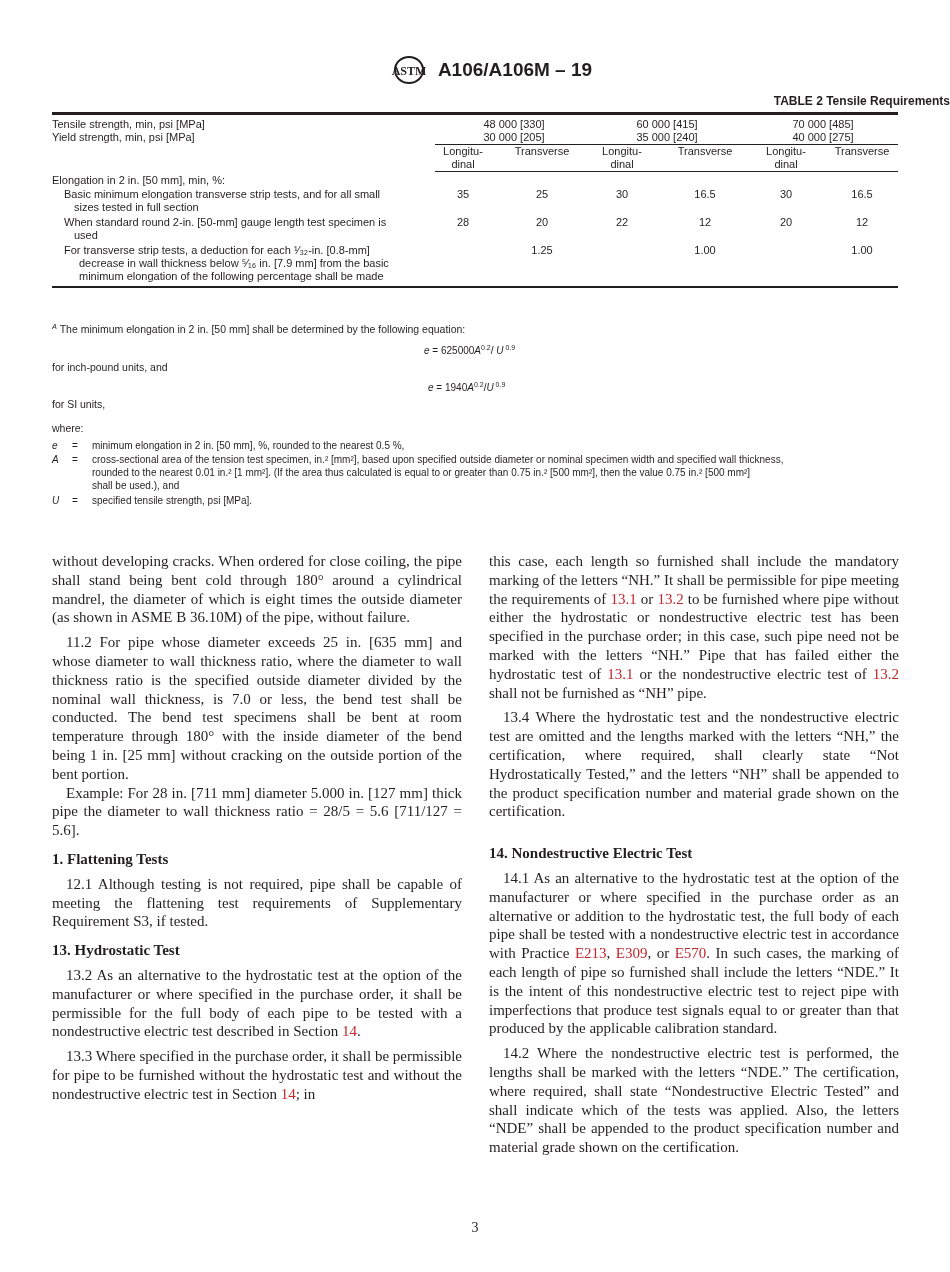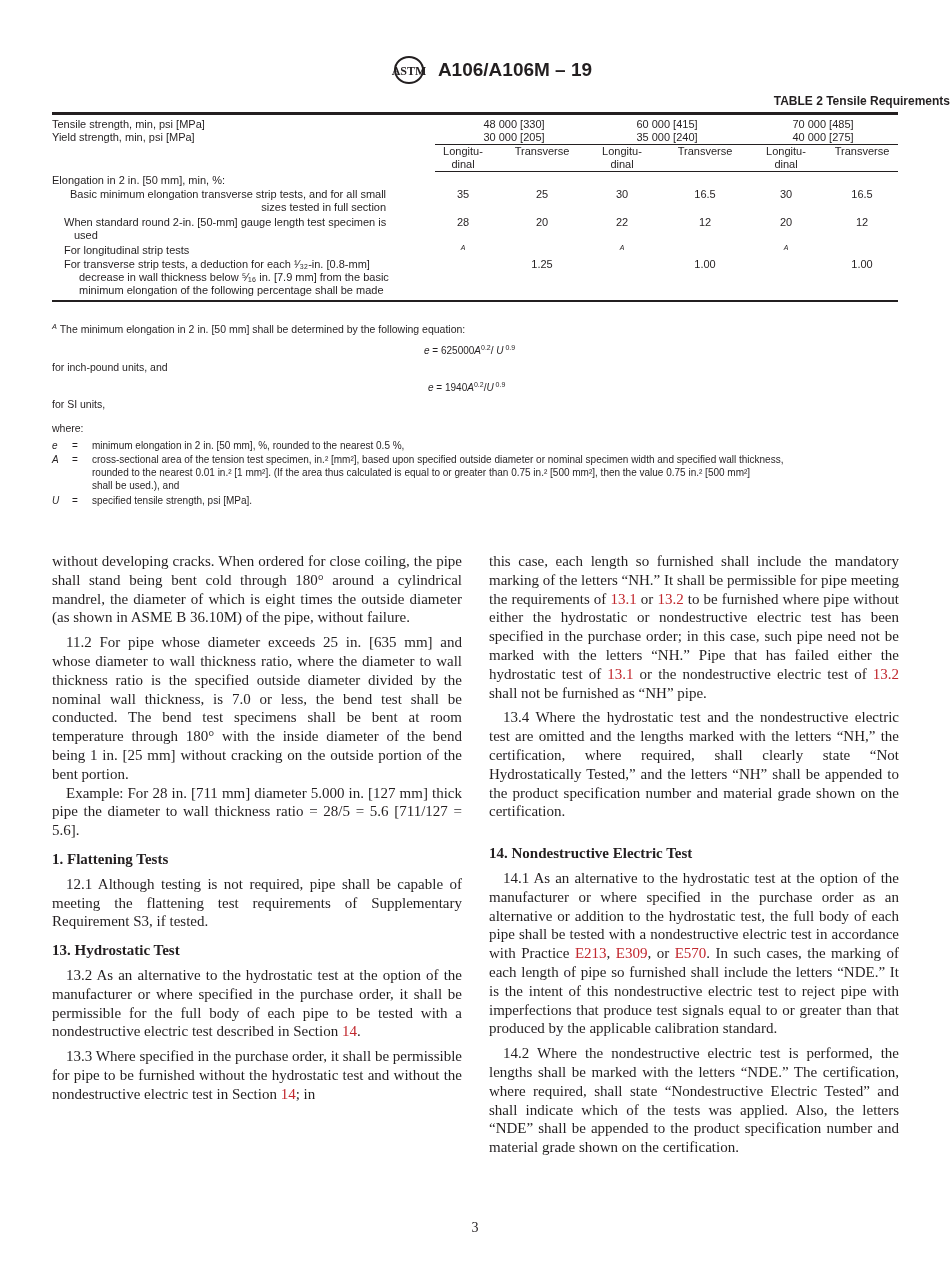--- a/index.html
+++ b/index.html
@@ -70,42 +70,36 @@
     <span class="cell" style="left:542px;width:56px;top:1px;"><span>Longitu-</span><br><span>dinal</span></span>
     <span class="cell" style="left:613px;width:80px;top:1px;">Transverse</span>
     <span class="cell" style="left:706px;width:56px;top:1px;"><span>Longitu-</span><br><span>dinal</span></span>
     <span class="cell" style="left:770px;width:80px;top:1px;">Transverse</span>
   </div>
   <div class="row" style="height:14px;margin-top:2px;padding-left:44px;">
     <span class="lbl">Elongation in 2 in. [50 mm], min, %:</span>
   </div>
 
   <div class="row" style="height:28px;">
-    <span class="lbl" style="left:18px;text-align:right;"><span>Basic minimum elongation transverse strip tests, and for all small</span><br><span style="padding-left:10px;">sizes tested in full section</span></span>
+    <span class="lbl" style="left:12px;"><span>Basic minimum elongation transverse strip tests, and for all small</span><br><span style="padding-left:10px;">sizes tested in full section</span></span>
     <span class="cell" style="left:383px;width:56px;">35</span>
     <span class="cell" style="left:450px;width:80px;">25</span>
     <span class="cell" style="left:542px;width:56px;">30</span>
     <span class="cell" style="left:613px;width:80px;">16.5</span>
     <span class="cell" style="left:706px;width:56px;">30</span>
     <span class="cell" style="left:770px;width:80px;">16.5</span>
   </div>
   <div class="row" style="height:28px;">
     <span class="lbl" style="left:12px;"><span>When standard round 2-in. [50-mm] gauge length test specimen is</span><br><span style="padding-left:10px;">used</span></span>
     <span class="cell" style="left:383px;width:56px;">28</span>
     <span class="cell" style="left:450px;width:80px;">20</span>
     <span class="cell" style="left:542px;width:56px;">22</span>
     <span class="cell" style="left:613px;width:80px;">12</span>
     <span class="cell" style="left:706px;width:56px;">20</span>
     <span class="cell" style="left:770px;width:80px;">12</span>
-  </div>
-  <div class="row" style="height:14px;">
-    <span class="lbl" style="left:12px;">For longitudinal strip tests</span>
-    <span class="cell i" style="left:383px;width:56px;font-size:7px;top:-3px;">A</span>
-    <span class="cell i" style="left:542px;width:56px;font-size:7px;top:-3px;">A</span>
-    <span class="cell i" style="left:706px;width:56px;font-size:7px;top:-3px;">A</span>
   </div>
   <div class="row" style="height:42px;">
     <span class="lbl" style="left:12px;"><span>For transverse strip tests, a deduction for each ¹⁄₃₂-in. [0.8-mm]</span><br><span style="padding-left:15px;">decrease in wall thickness below ⁵⁄₁₆ in. [7.9 mm] from the basic</span><br><span style="padding-left:15px;">minimum elongation of the following percentage shall be made</span></span>
     <span class="cell" style="left:450px;width:80px;">1.25</span>
     <span class="cell" style="left:613px;width:80px;">1.00</span>
     <span class="cell" style="left:770px;width:80px;">1.00</span>
   </div>
   <div class="rule-thick"></div>
 </div>
 

